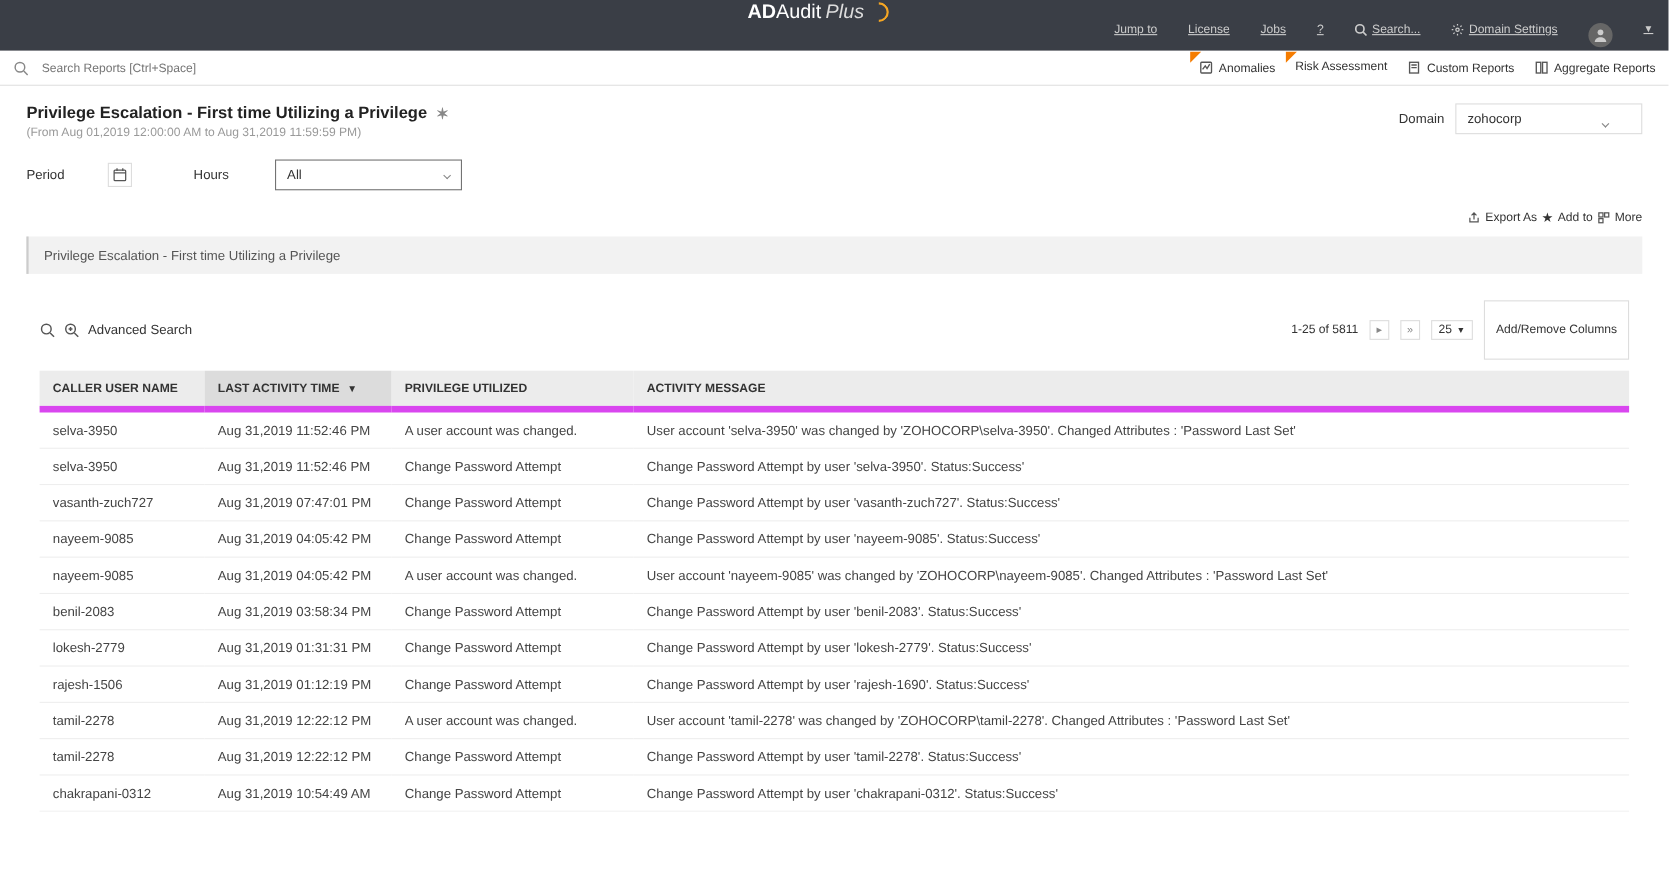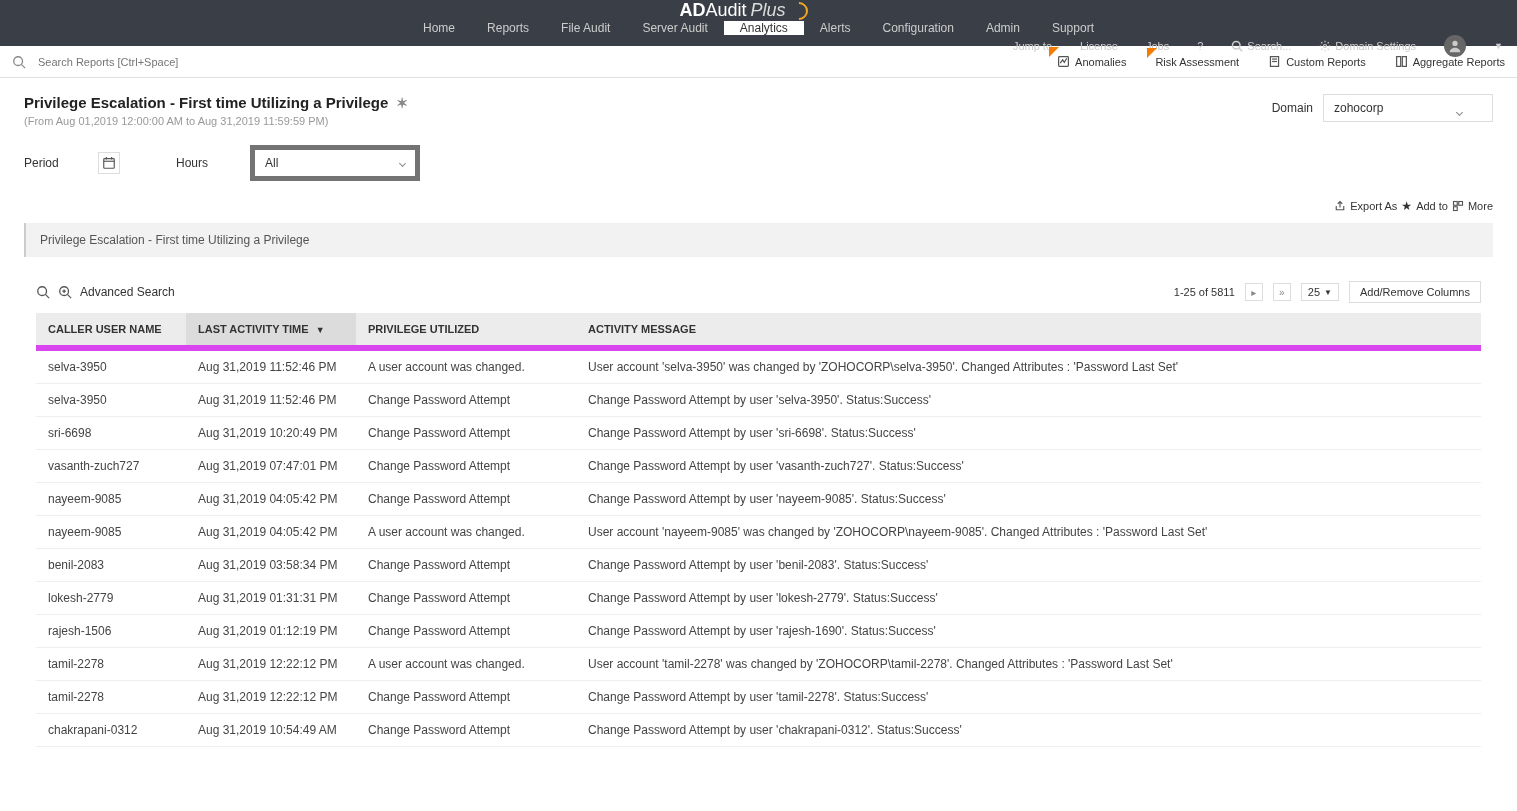--- a/index.html
+++ b/index.html
@@ -7,66 +7,66 @@
 
 
 .topnav { background: #3a3e46; color: #fff; height: 46px; display: flex; align-items: center; padding: 0 14px; flex-direction: column; }
 .logo { font-size: 18px; font-weight: 400; color: #fff; margin-right: 30px; display: flex; align-items: center; }
 .logo .bold { font-weight: 600; }
 .logo .plus { font-style: italic; margin-left: 4px; color: #ddd; }
 .logo-arc { width: 18px; height: 18px; margin-left: 4px; border: 2px solid #f5a623; border-radius: 50%; border-left-color: transparent; border-bottom-color: transparent; transform: rotate(45deg); display: inline-block; }
 .nav-tabs { display: flex; height: 100%; }
 .nav-tab { padding: 0 16px; display: flex; align-items: center; color: #ccc; cursor: pointer; font-size: 12px; }
 .nav-tab.active { background: #fff; color: #333; }
-.nav-right { margin-left: auto; display: flex; align-items: center; gap: 28px; font-size: 11px; color: #ccc; }
+.nav-right { margin-left: auto; display: flex; align-items: flex-start; gap: 28px; font-size: 11px; color: #ccc; text-decoration: underline; }
 .nav-right .link { cursor: pointer; }
 .nav-right .search-box { display: flex; align-items: center; gap: 4px; }
 .nav-right .icon { width: 12px; height: 12px; display: inline-block; }
 .user-icon { width: 22px; height: 22px; background: #666; border-radius: 50%; display: flex; align-items: center; justify-content: center; }
 
 
 .subbar { height: 32px; border-bottom: 1px solid #e0e0e0; display: flex; align-items: center; padding: 0 12px; }
 .subbar .search-input { border: none; outline: none; font-size: 11px; color: #888; flex: 1; padding: 4px; }
 .subbar .magnify { width: 14px; height: 14px; margin-right: 8px; }
-.subbar-right { display: flex; gap: 29px; align-items: flex-end; font-size: 11px; }
+.subbar-right { display: flex; gap: 18px; align-items: flex-start; font-size: 11px; }
 .subbar-right .chip { display: flex; align-items: center; gap: 5px; cursor: pointer; color: #333; position: relative; }
 .badge-new { position: absolute; top: -8px; left: -8px; width: 0; height: 0; border-style: solid; border-width: 10px 10px 0 0; border-color: #f57c00 transparent transparent transparent; }
 
 
 .title-area { padding: 16px 24px 10px; display: flex; align-items: flex-start; justify-content: space-between; }
 .title-left h1 { font-size: 15px; font-weight: 600; color: #222; display: flex; align-items: center; gap: 8px; }
 .title-left .sub { font-size: 11px; color: #999; margin-top: 4px; }
 .star-icon { color: #888; font-size: 14px; }
 .domain-box { display: flex; align-items: center; gap: 10px; font-size: 12px; }
 .domain-select { border: 1px solid #ddd; padding: 6px 30px 6px 10px; min-width: 170px; position: relative; font-size: 12px; display: flex; justify-content: space-between; align-items: flex-end; cursor: pointer; }
 .chev-down { border: solid #888; border-width: 0 1px 1px 0; display: inline-block; padding: 2px; transform: rotate(45deg); }
 
 
 .filters { padding: 8px 24px 14px; display: flex; align-items: center; gap: 26px; }
 .filter-label { font-size: 12px; color: #333; min-width: 48px; }
 .calendar-icon-box { width: 22px; height: 22px; border: 1px solid #ddd; display: flex; align-items: center; justify-content: center; cursor: pointer; }
 .period-select { border: 1px solid #ddd; background: #f7f7f7; padding: 6px 10px; min-width: 300px; font-size: 12px; cursor: pointer; }
-.hours-select { border: 5px solid #737373; padding: 6px 10px; min-width: 170px; display: flex; justify-content: space-between; align-items: center; font-size: 12px; cursor: pointer; }
+.hours-select { border: 1px solid #737373; padding: 6px 10px; min-width: 170px; display: flex; justify-content: space-between; align-items: center; font-size: 12px; cursor: pointer; }
 
 
 .action-bar { display: flex; justify-content: flex-end; padding: 4px 24px 10px; gap: 4px; font-size: 11px; color: #333; }
 .action-bar .act { display: flex; align-items: center; gap: 4px; cursor: pointer; }
 
 
 .crumb-bar { margin: 0 24px; background: #f2f2f2; padding: 10px 14px; font-size: 12px; color: #555; border-left: 2px solid #ccc; }
 
 
 .table-wrap { margin: 18px 24px 0; padding: 0 12px; }
 .table-top { display: flex; align-items: center; justify-content: space-between; padding: 6px 0 10px; }
 .table-top-left { display: flex; align-items: flex-end; gap: 8px; font-size: 12px; color: #333; }
 .table-top-left .sicon { width: 14px; height: 14px; cursor: pointer; }
 .table-top-right { display: flex; align-items: center; gap: 10px; font-size: 11px; color: #333; }
 .pg-btn { border: 1px solid #ddd; width: 18px; height: 18px; display: flex; align-items: center; justify-content: center; cursor: pointer; font-size: 10px; color: #888; }
 .page-size { border: 1px solid #ddd; padding: 2px 6px; display: flex; align-items: center; gap: 4px; cursor: pointer; }
-.add-cols { border: 1px solid #ddd; padding: 4px 10px; cursor: pointer; }
+.add-cols { border: 1px solid #ddd; padding: 20px 10px; cursor: pointer; }
 
 table.data { width: 100%; border-collapse: collapse; }
 table.data thead th { background: #ececec; text-align: left; padding: 10px 12px; font-size: 11px; font-weight: 600; color: #333; text-transform: uppercase; border-bottom: 6px solid #d946ef; }
 table.data thead th.sorted { background: #dcdcdc; }
 table.data tbody td { padding: 9px 12px; font-size: 12px; color: #444; border-bottom: 1px solid #eee; }
 .sort-arrow { font-size: 9px; margin-left: 4px; }
 
 .col-1 { width: 150px; }
 .col-2 { width: 170px; }
 .col-3 { width: 220px; }
@@ -76,31 +76,20 @@
 </head>
 <body>
 
 <div class="topnav">
   <div class="logo">
     <span class="bold">AD</span>
       <span>Audit</span>
     <span class="plus">Plus</span>
     <span class="logo-arc"></span>
   </div>
-  <div class="nav-tabs" id="nav-tabs">
-      <div class="nav-tab">Home</div>
-      <div class="nav-tab">Reports</div>
-      <div class="nav-tab">File Audit</div>
-      <div class="nav-tab">Server Audit</div>
-      <div class="nav-tab active">Analytics</div>
-      <div class="nav-tab">Alerts</div>
-      <div class="nav-tab">Configuration</div>
-      <div class="nav-tab">Admin</div>
-      <div class="nav-tab">Support</div>
-    </div>
   <div class="nav-right">
     <span class="link">Jump to</span>
     <span class="link">License</span>
     <span class="link">Jobs</span>
     <span class="link">?</span>
     <span class="search-box">
       <svg class="icon" viewBox="0 0 16 16" fill="none" stroke="#ccc" stroke-width="2">
           <circle cx="7" cy="7" r="5"></circle>
           <line x1="11" y1="11" x2="15" y2="15"></line>
         </svg>
@@ -263,26 +252,20 @@
           <td>A user account was changed.</td>
           <td>User account 'selva-3950' was changed by 'ZOHOCORP\selva-3950'. Changed Attributes : 'Password Last Set'</td>
         </tr>
         <tr>
           <td>selva-3950</td>
           <td>Aug 31,2019 11:52:46 PM</td>
           <td>Change Password Attempt</td>
           <td>Change Password Attempt by user 'selva-3950'. Status:Success'</td>
         </tr>
         <tr>
-          <td>sri-6698</td>
-          <td>Aug 31,2019 10:20:49 PM</td>
-          <td>Change Password Attempt</td>
-          <td>Change Password Attempt by user 'sri-6698'. Status:Success'</td>
-        </tr>
-        <tr>
           <td>vasanth-zuch727</td>
           <td>Aug 31,2019 07:47:01 PM</td>
           <td>Change Password Attempt</td>
           <td>Change Password Attempt by user 'vasanth-zuch727'. Status:Success'</td>
         </tr>
         <tr>
           <td>nayeem-9085</td>
           <td>Aug 31,2019 04:05:42 PM</td>
           <td>Change Password Attempt</td>
           <td>Change Password Attempt by user 'nayeem-9085'. Status:Success'</td>

